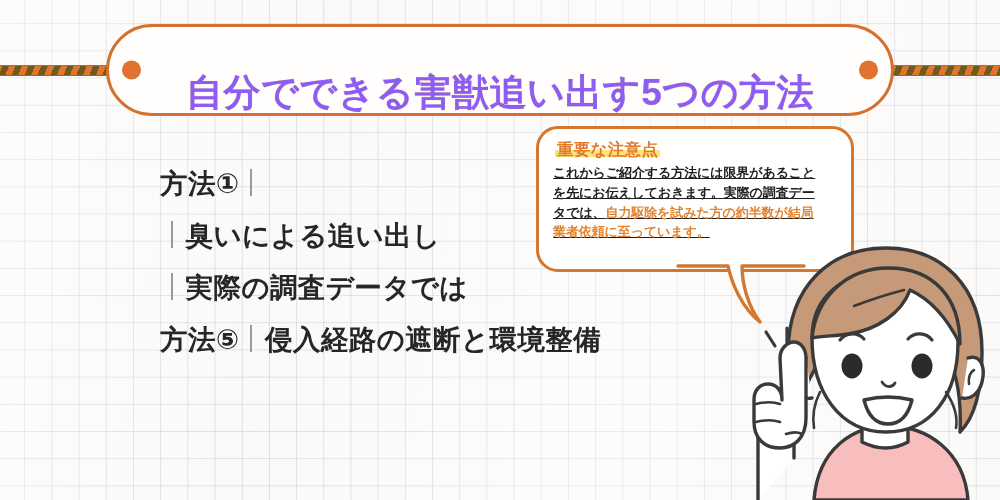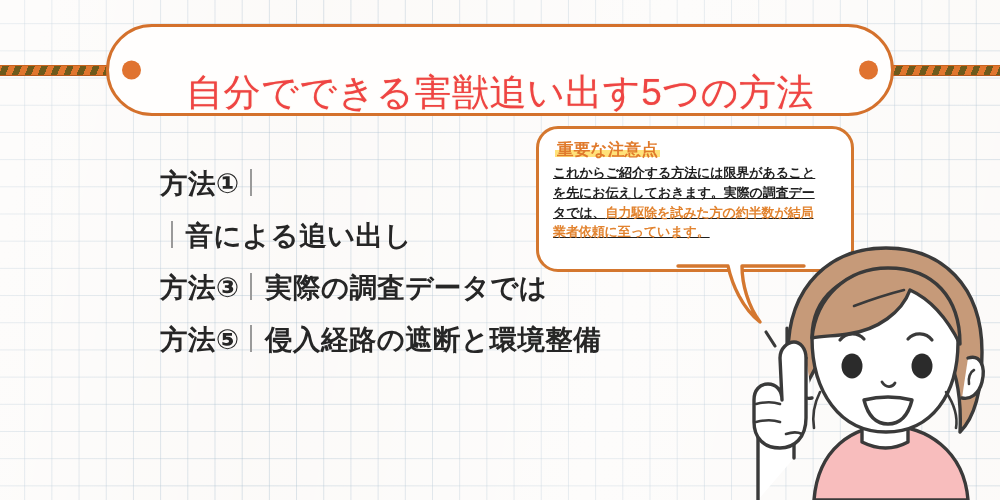--- a/index.html
+++ b/index.html
@@ -45,21 +45,21 @@
     background:#fffefd;border:3.4px solid #d4712c;border-radius:46px;
     box-sizing:border-box;display:flex;align-items:center;justify-content:center;
   }
   .banner-dot{
     position:absolute;top:50%;transform:translateY(-50%);
     width:19px;height:19px;border-radius:50%;background:#e07330;
   }
   .banner-dot.l{left:13px;}
   .banner-dot.r{right:13px;}
   .banner-title{
-    font-size:37px;font-weight:400;color:#ef4444;letter-spacing:.5px;
+    font-size:37px;font-weight:700;color:#8b5cf6;letter-spacing:.5px;
     white-space:nowrap;line-height:1;
     text-shadow:0 0 1px rgba(226,113,42,.55);
     margin-top:44px;
   }
 
   
   .method-list{position:absolute;left:136px;top:166px;}
   .method-row{
     display:flex;align-items:baseline;
     height:52px;
@@ -116,25 +116,24 @@
 
   <div class="method-list">
 
     <div class="method-row">
       <span class="m-label">方法①</span>
       <span class="m-sep"></span>
     </div>
 
     <div class="method-row">
       <span class="m-sep"></span>
-      <span class="m-text">音による追い出し</span>
-    </div>
-
-    <div class="method-row">
-      <span class="m-label">方法③</span>
+      <span class="m-text">臭いによる追い出し</span>
+    </div>
+
+    <div class="method-row">
       <span class="m-sep"></span>
       <span class="m-text">実際の調査データでは</span>
     </div>
 
 
     <div class="method-row">
       <span class="m-label">方法⑤</span>
       <span class="m-sep"></span>
       <span class="m-text">侵入経路の遮断と環境整備</span>
     </div>

